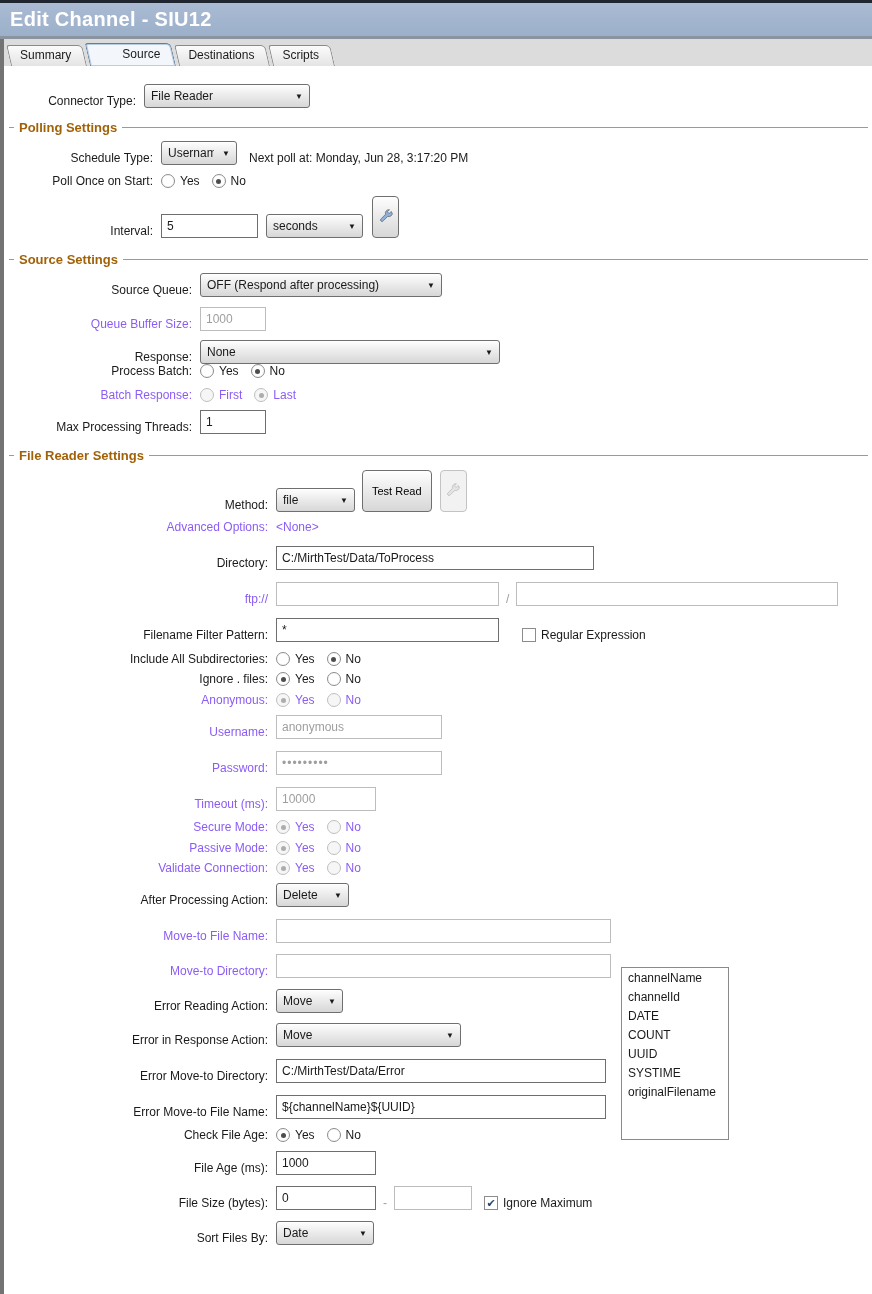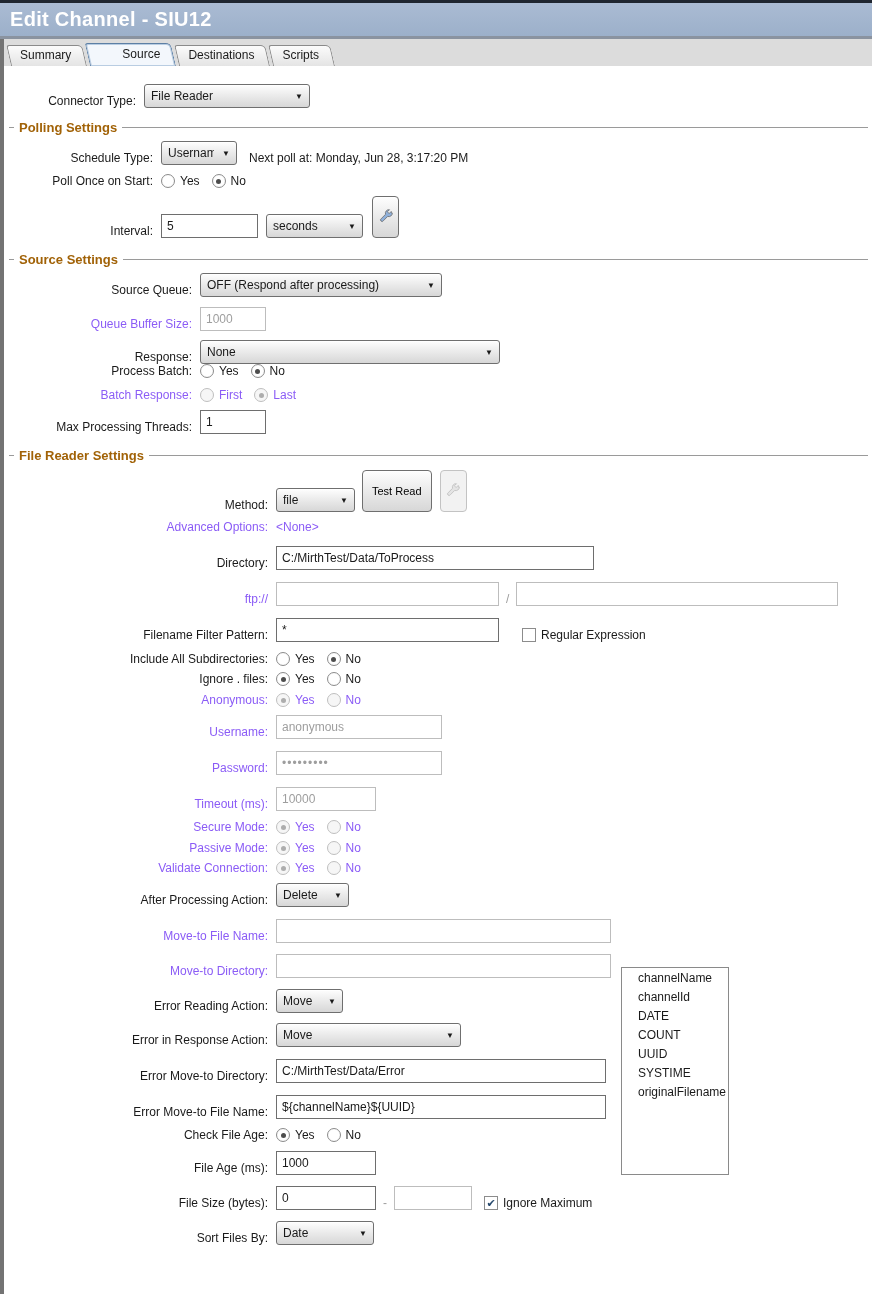--- a/index.html
+++ b/index.html
@@ -99,22 +99,22 @@
   .chk {
     width: 14px; height: 14px; border: 1px solid #8c8c8c; background: #fff;
     display: inline-flex; align-items: center; justify-content: center;
     font-size: 11px; line-height: 1; color: #27496d; margin-right: 5px;
   }
 
   .sep { color: #9e9e9e; margin: 0 7px; }
 
   
   .listbox {
-    position: absolute; left: 617px; top: 883px; width: 108px; height: 208px;
-    border: 1px solid #8a8a8a; background: #fff; padding: 1px 16px; overflow: hidden;
+    position: absolute; left: 617px; top: 883px; width: 108px; height: 173px;
+    border: 1px solid #8a8a8a; background: #fff; padding: 1px 6px; overflow: hidden;
   }
   .listbox .li { line-height: 19px; white-space: nowrap; }
 
   .wrench { width: 16px; height: 16px; }
   .nextpoll { margin-left: 12px; white-space: nowrap; }
 </style>
 </head>
 <body>
 
 <div class="titlebar">

